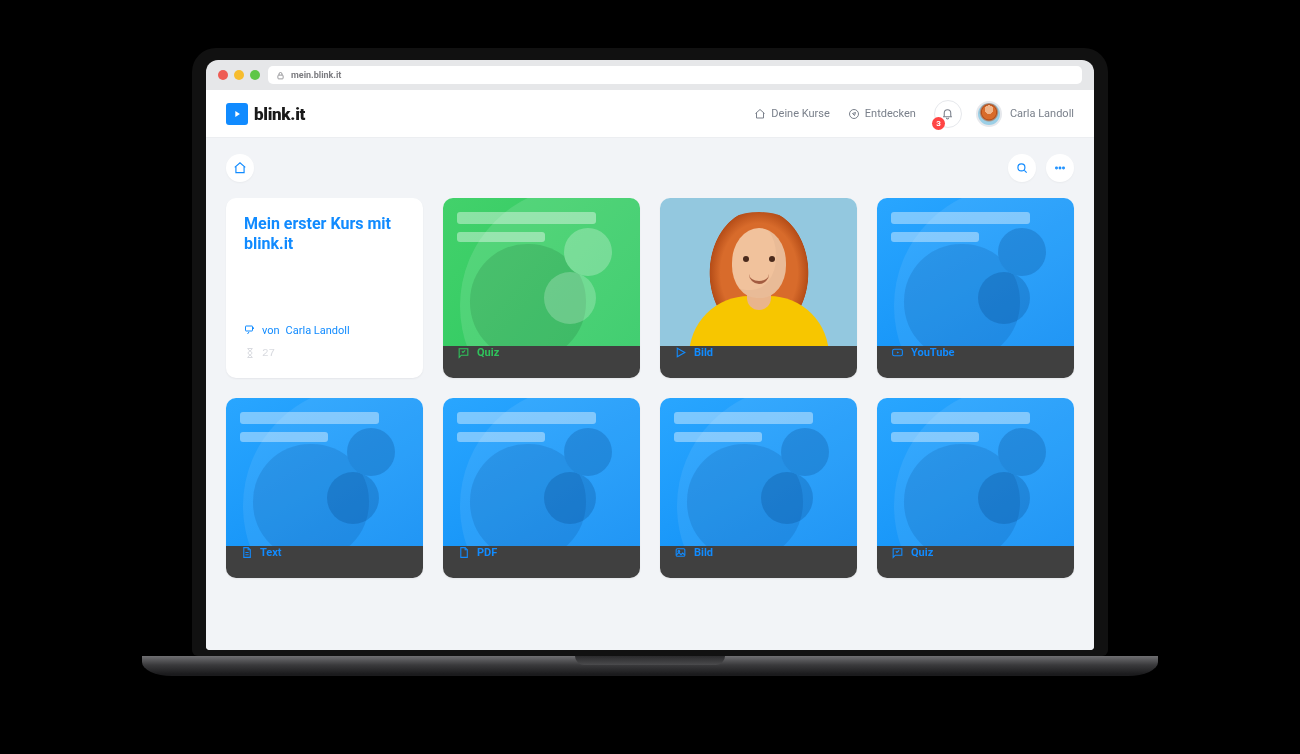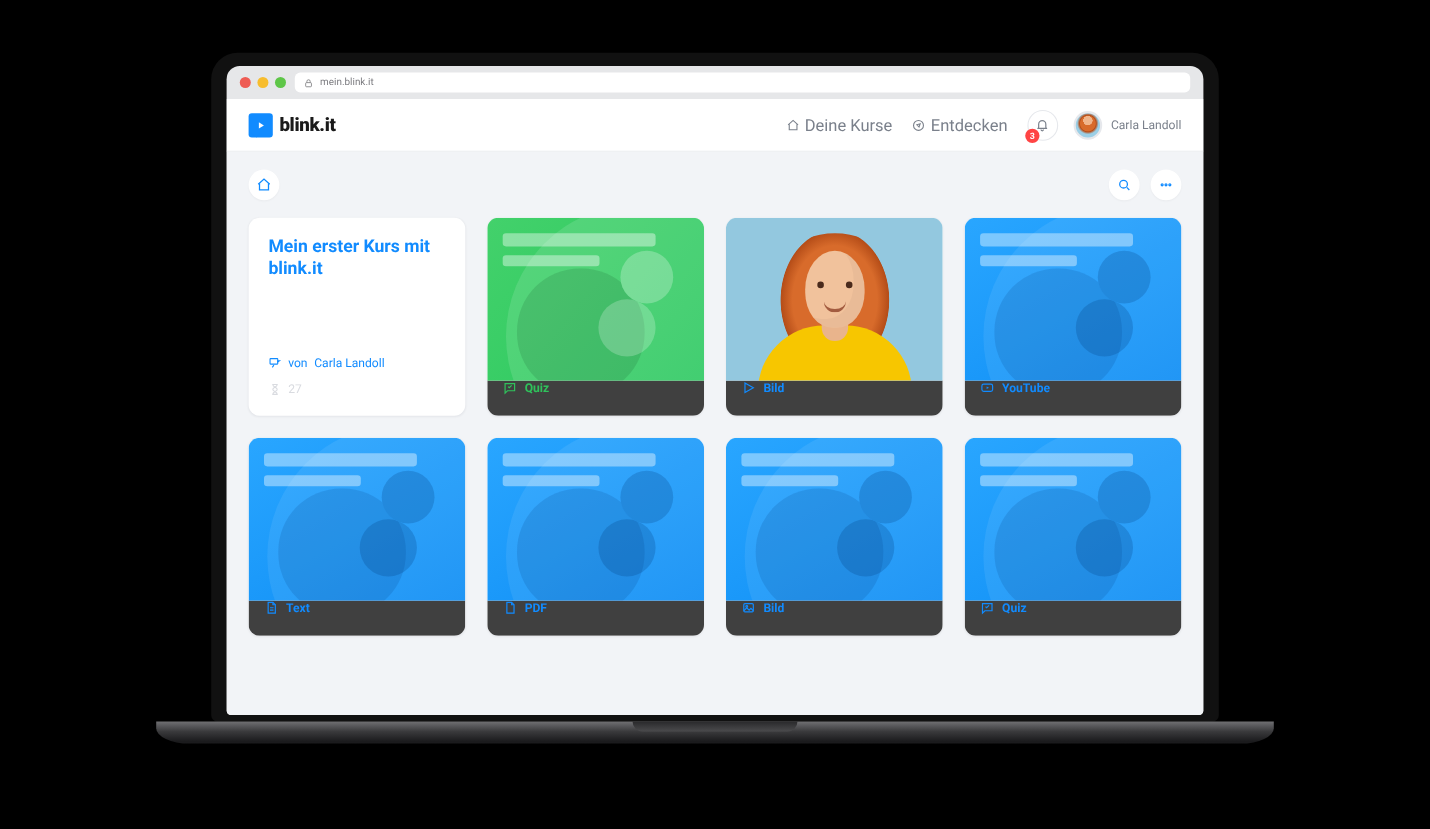--- a/index.html
+++ b/index.html
@@ -43,20 +43,21 @@
   .browser {
     width:100%; height:100%;
     background:#e6e7e9;
     border-radius:12px 12px 4px 4px;
     overflow:hidden;
     display:flex; flex-direction:column;
   }
   .browser-bar {
     height:30px; display:flex; align-items:center; padding:0 12px;
     gap:8px;
+    font-weight:bold;
   }
   .traffic-lights { display:flex; gap:6px; }
   .tl { width:10px; height:10px; border-radius:50%; }
   .tl.r{background:#ee5c54;} .tl.y{background:#f7bd2e;} .tl.g{background:#5ec648;}
   .addr {
     flex:1; height:18px; background:#fff; border-radius:5px;
     display:flex; align-items:center; gap:6px; padding:0 8px;
     font-size:9px; color:#7c7c80;
   }
   .addr svg{width:9px;height:9px;fill:none;stroke:#7c7c80;stroke-width:2;}
@@ -78,21 +79,21 @@
   }
   .brand-icon::after{
     content:""; position:absolute; bottom:-4px; left:3px;
     border:4px solid transparent; border-top-color:#118bff;
   }
   .brand-icon svg{width:10px;height:10px;fill:#fff;}
   .brand-text { font-weight:900; font-size:17px; color:#1a1a1a; letter-spacing:-.3px;}
 
   .nav-spacer{flex:1;}
   .nav-link {
-    display:flex; align-items:center; gap:5px; font-size:15px; color:#7a808b;
+    display:flex; align-items:center; gap:5px; font-size:11px; color:#7a808b;
     margin-left:18px; cursor:pointer;
   }
   .nav-link svg{width:12px;height:12px;fill:none;stroke:#7a808b;stroke-width:2;}
 
   .bell-wrap{
     width:28px;height:28px;border-radius:50%;border:1px solid #e6e8ec;
     display:flex;align-items:center;justify-content:center;margin-left:18px;
     position:relative; cursor:pointer;
   }
   .bell-wrap svg{width:13px;height:13px;fill:none;stroke:#7a808b;stroke-width:2;}
@@ -137,21 +138,21 @@
     box-shadow:0 1px 2px rgba(10,20,40,.06);
     cursor:pointer;
   }
 
   
   .hero-card{padding:16px 18px 10px 18px;}
   .hero-title{font-size:16px;font-weight:700;color:#118bff;line-height:1.25;}
   .hero-spacer{height:70px;}
   .hero-author{display:flex;gap:6px;font-size:11px;color:#118bff;margin-bottom:10px;}
   .hero-author svg{width:12px;height:12px;fill:none;stroke:#118bff;stroke-width:2;}
-  .hero-meta{display:flex;align-items:flex-end;gap:6px;font-size:11px;color:#d9dbe0;}
+  .hero-meta{display:flex;align-items:flex-end;gap:6px;font-size:11px;color:#d9dbe0;font-family:Liberation Mono, monospace;}
   .hero-meta svg{width:12px;height:12px;fill:none;stroke:#d9dbe0;stroke-width:2;}
 
   
   .card-cover{
     height:148px; position:relative; overflow:hidden;
   }
   
   .cover-bars{position:absolute;top:14px;left:14px;right:14px;}
   .cover-bar1{height:12px;border-radius:3px;background:rgba(255,255,255,.4);width:82%;}
   .cover-bar2{height:10px;border-radius:3px;background:rgba(255,255,255,.4);width:52%;margin-top:8px;}

